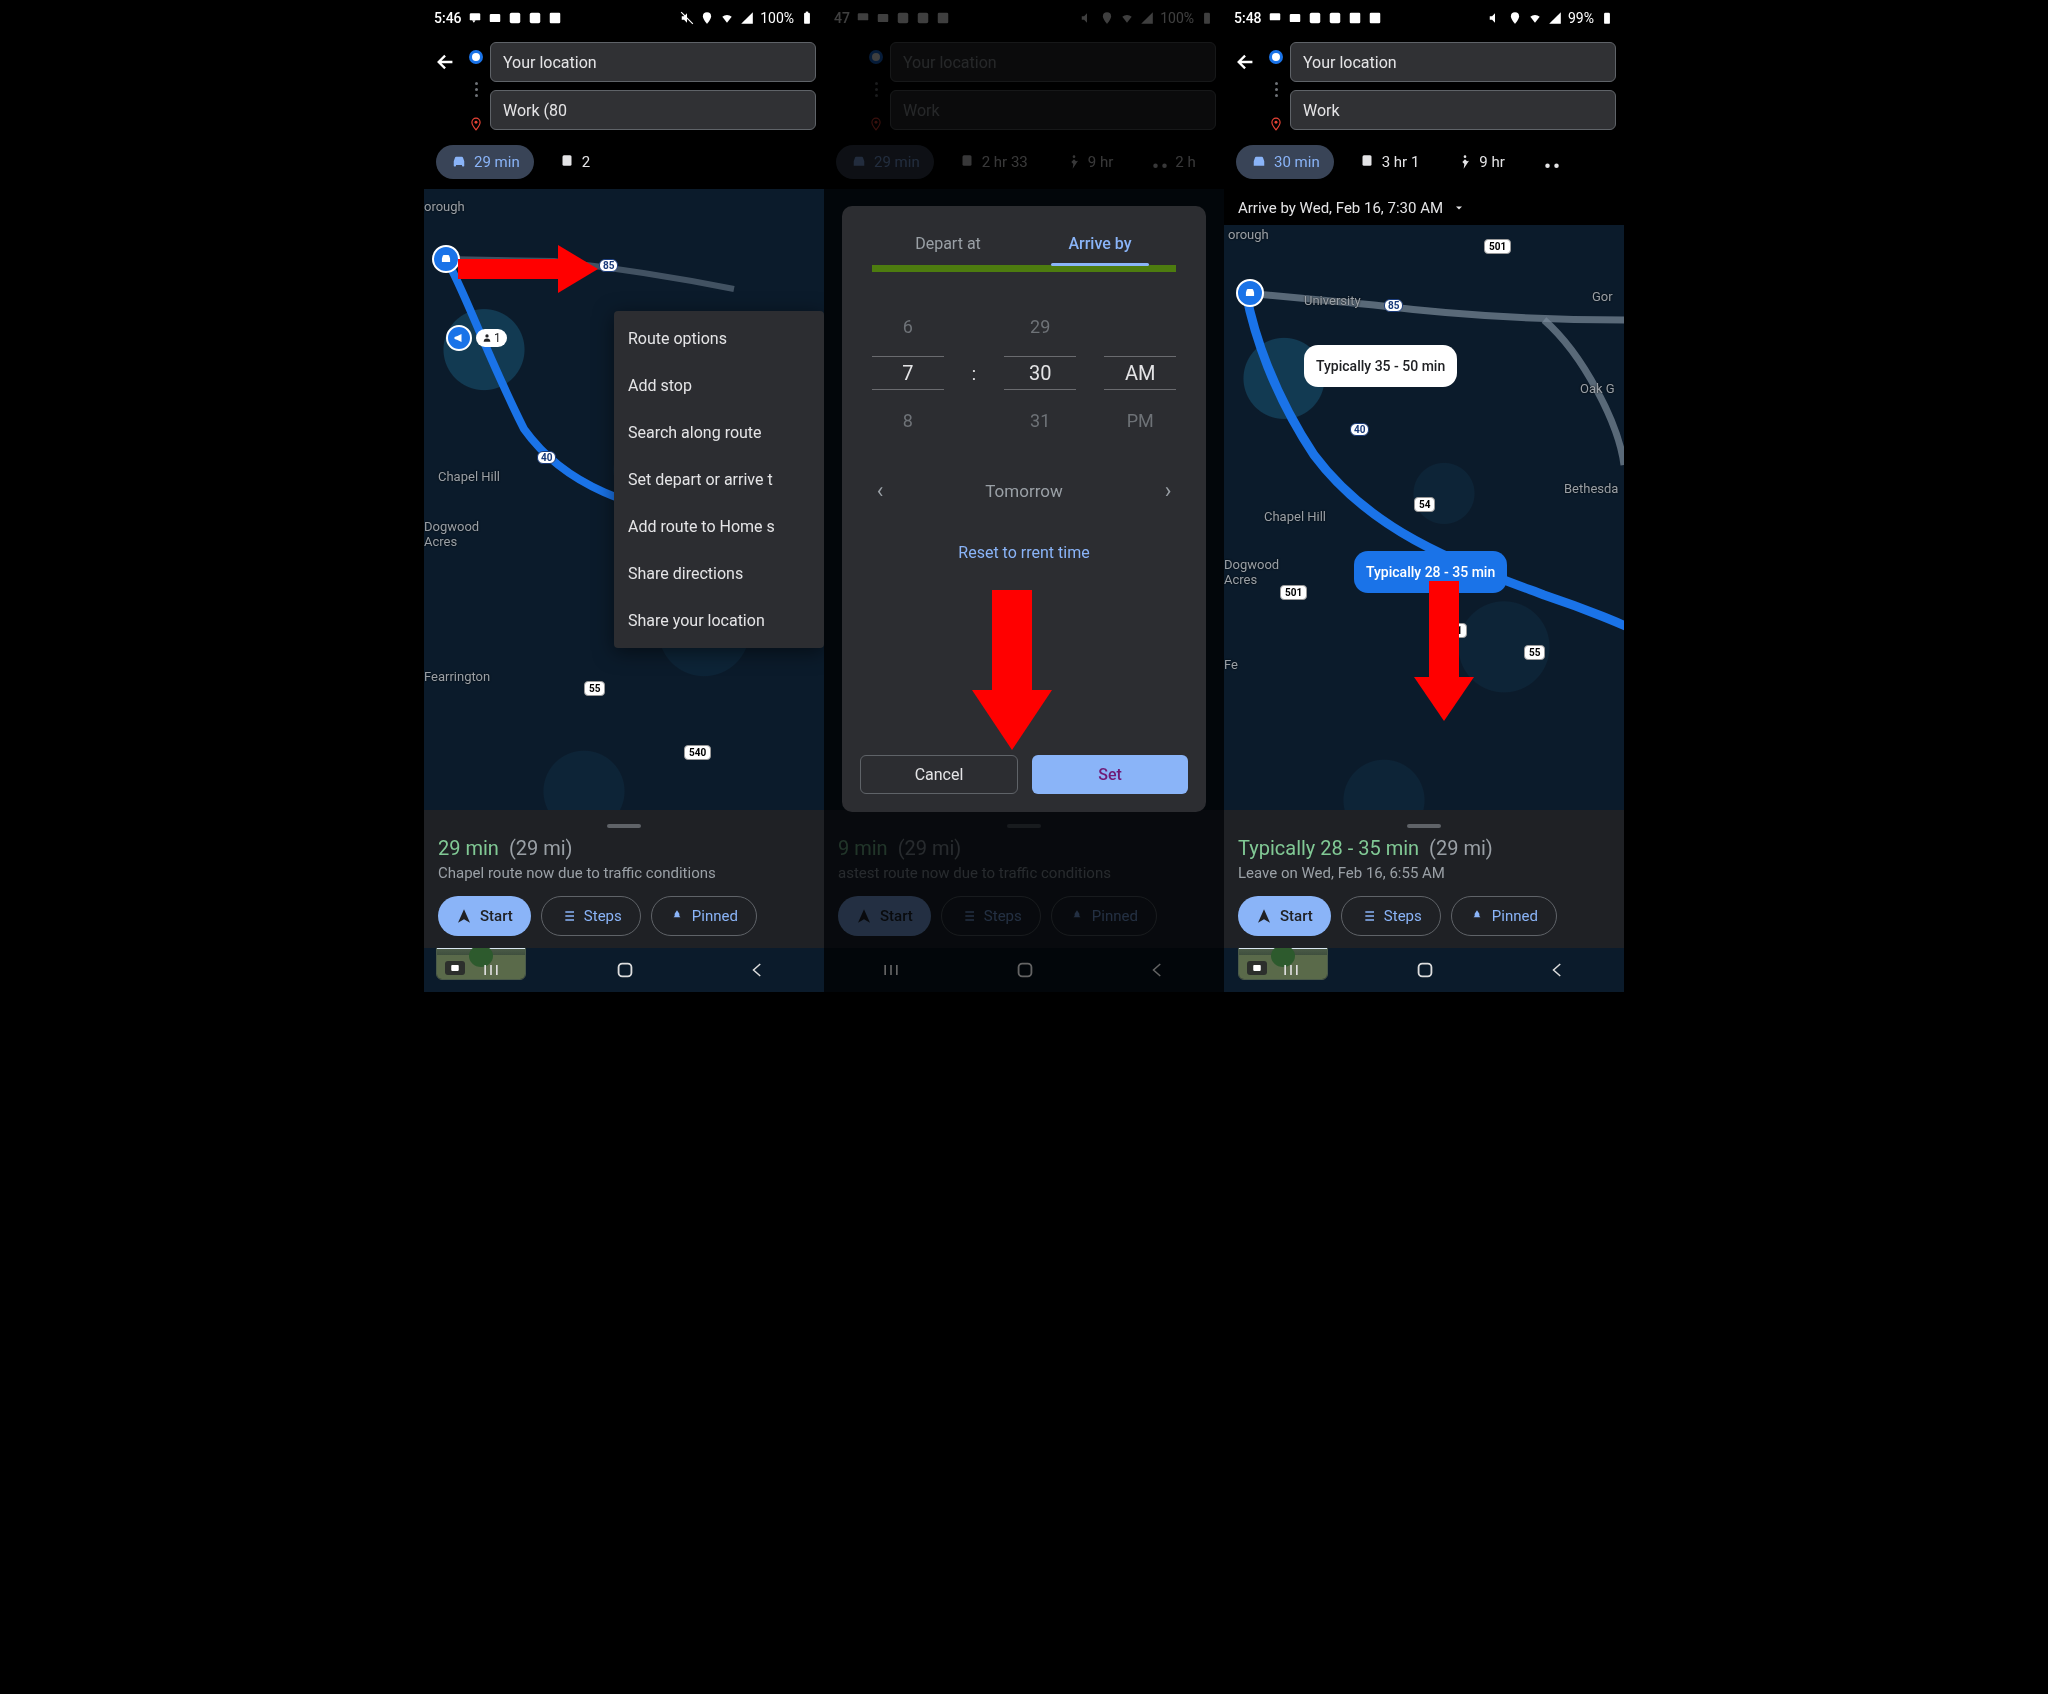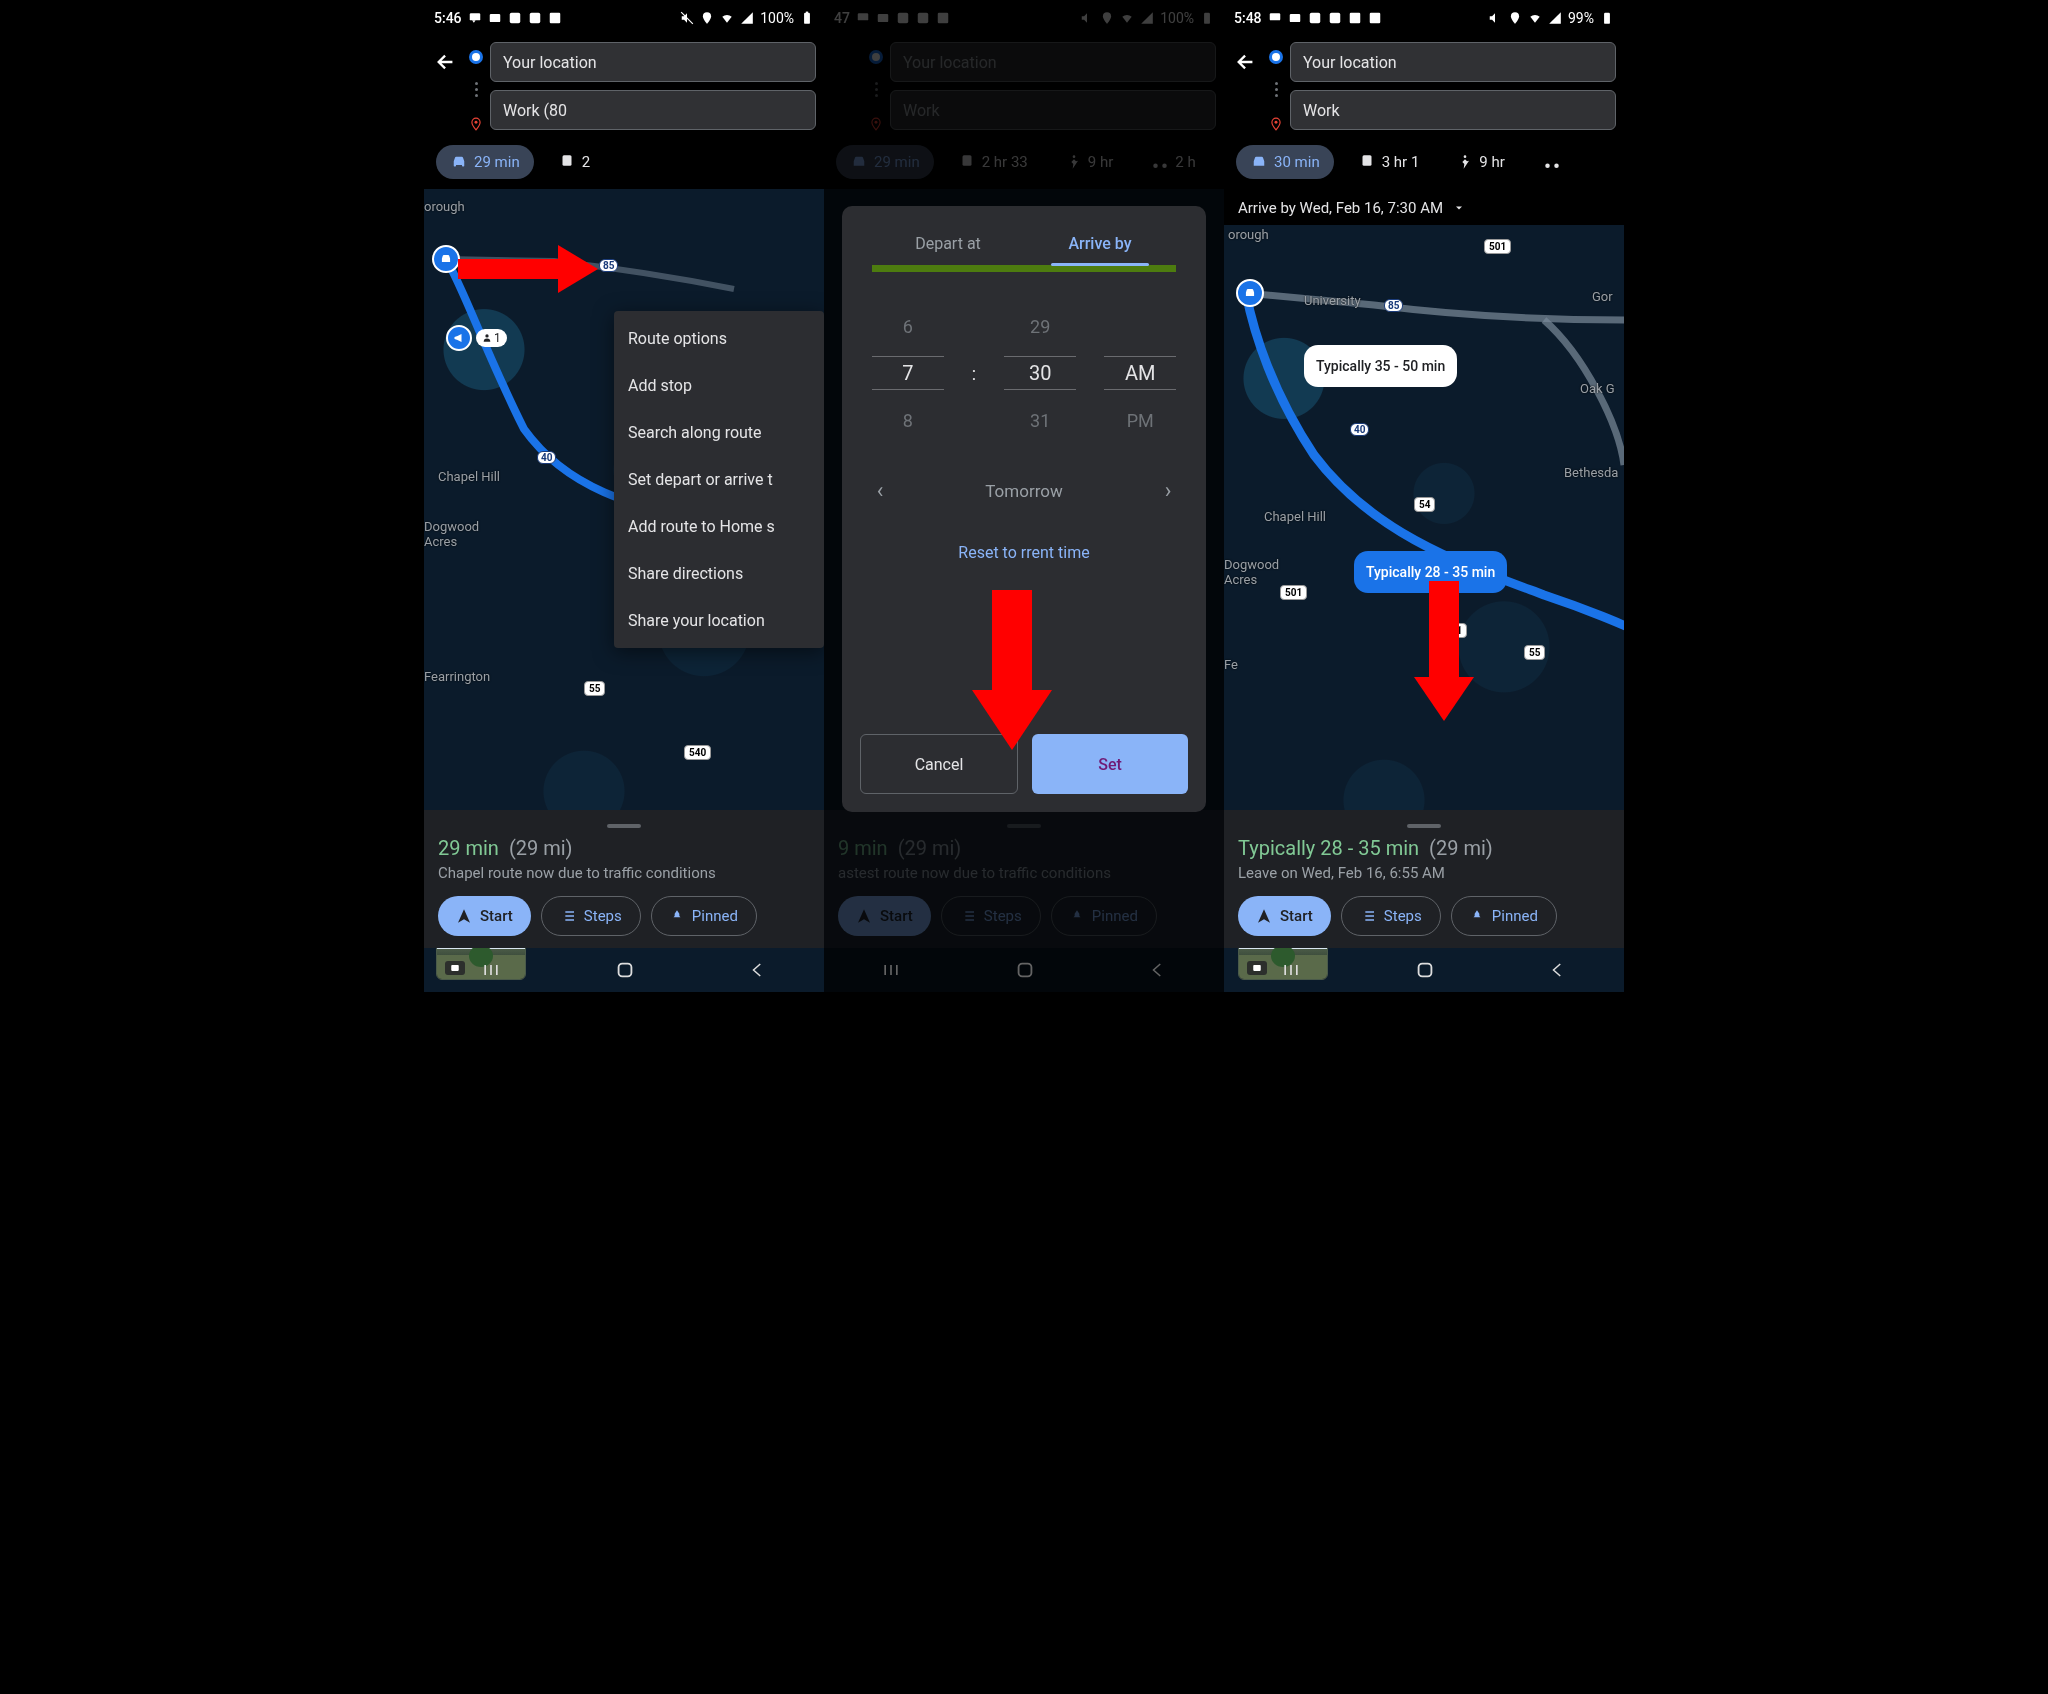--- a/index.html
+++ b/index.html
@@ -100,21 +100,21 @@
   .tab.active::after{content:"";position:absolute;bottom:-1px;left:18%;right:18%;height:3px;background:var(--blue);border-radius:2px;}
   .wheel{display:flex;justify-content:center;align-items:center;gap:28px;margin-top:44px;}
   .wheel .col{display:flex;flex-direction:column;align-items:center;gap:20px;width:72px;}
   .wheel .dim{color:var(--text-dimmer);font-size:18px;height:20px;}
   .wheel .cur{color:var(--text);font-size:20px;height:34px;display:flex;align-items:center;border-top:1px solid #6a6b6f;border-bottom:1px solid #6a6b6f;width:100%;justify-content:center;}
   .wheel .colon{color:var(--text);font-size:18px;align-self:center;}
   .daterow{display:flex;align-items:center;justify-content:space-between;margin-top:48px;padding:0 4px;color:var(--text-dim);font-size:17px;}
   .daterow .chev{width:32px;text-align:center;font-size:22px;}
   .reset{text-align:center;color:var(--blue);margin-top:40px;font-size:16px;}
   .sheet-actions{display:flex;gap:14px;margin-top:auto;}
-  .sheet-actions .b{flex:1;height:60px;border-radius:6px;display:flex;align-items:center;justify-content:center;font-size:16px;}
+  .sheet-actions .b{flex:1;height:39px;border-radius:6px;display:flex;align-items:center;justify-content:center;font-size:16px;}
   .sheet-actions .cancel{border:1px solid var(--border);color:var(--text);}
   .sheet-actions .set{background:var(--blue);color:#701a75;font-weight:500;}
   
   .arrive-head{display:flex;align-items:center;gap:10px;padding:10px 14px 8px 14px;font-size:15px;color:var(--text);}
   
   svg.route-svg{position:absolute;inset:0;}
   .pcol{display:flex;flex-direction:column;height:100%;}
 </style>
 </head>
 <body>
@@ -599,21 +599,21 @@
             <div class="land"></div>
           <svg class="route-svg" viewBox="0 0 400 520">
             <path d="M22 68 L 150 80 C 230 90, 320 95, 400 95" stroke="#7a8a9a" stroke-width="7" fill="none" opacity="0.7"></path>
             <path d="M320 95 C 360 130, 395 200, 400 240" stroke="#7a8a9a" stroke-width="7" fill="none" opacity="0.7"></path>
             <path d="M22 68 C 30 110, 50 170, 90 230 C 150 310, 240 340, 320 370 C 365 385, 400 400, 410 405" stroke="#1a73e8" stroke-width="9" fill="none" stroke-linecap="round"></path>
           </svg>
           <span class="label" style="top:2px;left:4px">orough</span>
           <span class="label" style="top:68px;left:80px">University</span>
           <span class="label" style="top:64px;left:368px">Gor</span>
           <span class="label" style="top:156px;left:356px">Oak G</span>
-          <span class="label" style="top:240px;left:340px">Bethesda</span>
+          <span class="label" style="top:256px;left:340px">Bethesda</span>
           <span class="label" style="top:284px;left:40px">Chapel Hill</span>
           <span class="label" style="top:332px;left:0;white-space:pre">Dogwood
 Acres</span>
           <span class="label" style="top:432px;left:0">Fe</span>
           <span class="shield ib" style="top:74px;left:160px">85</span>
           <span class="shield ib" style="top:198px;left:126px">40</span>
           <span class="shield" style="top:272px;left:190px">54</span>
           <span class="shield" style="top:14px;left:260px">501</span>
           <span class="shield" style="top:360px;left:56px">501</span>
           <span class="shield" style="top:420px;left:300px">55</span>

